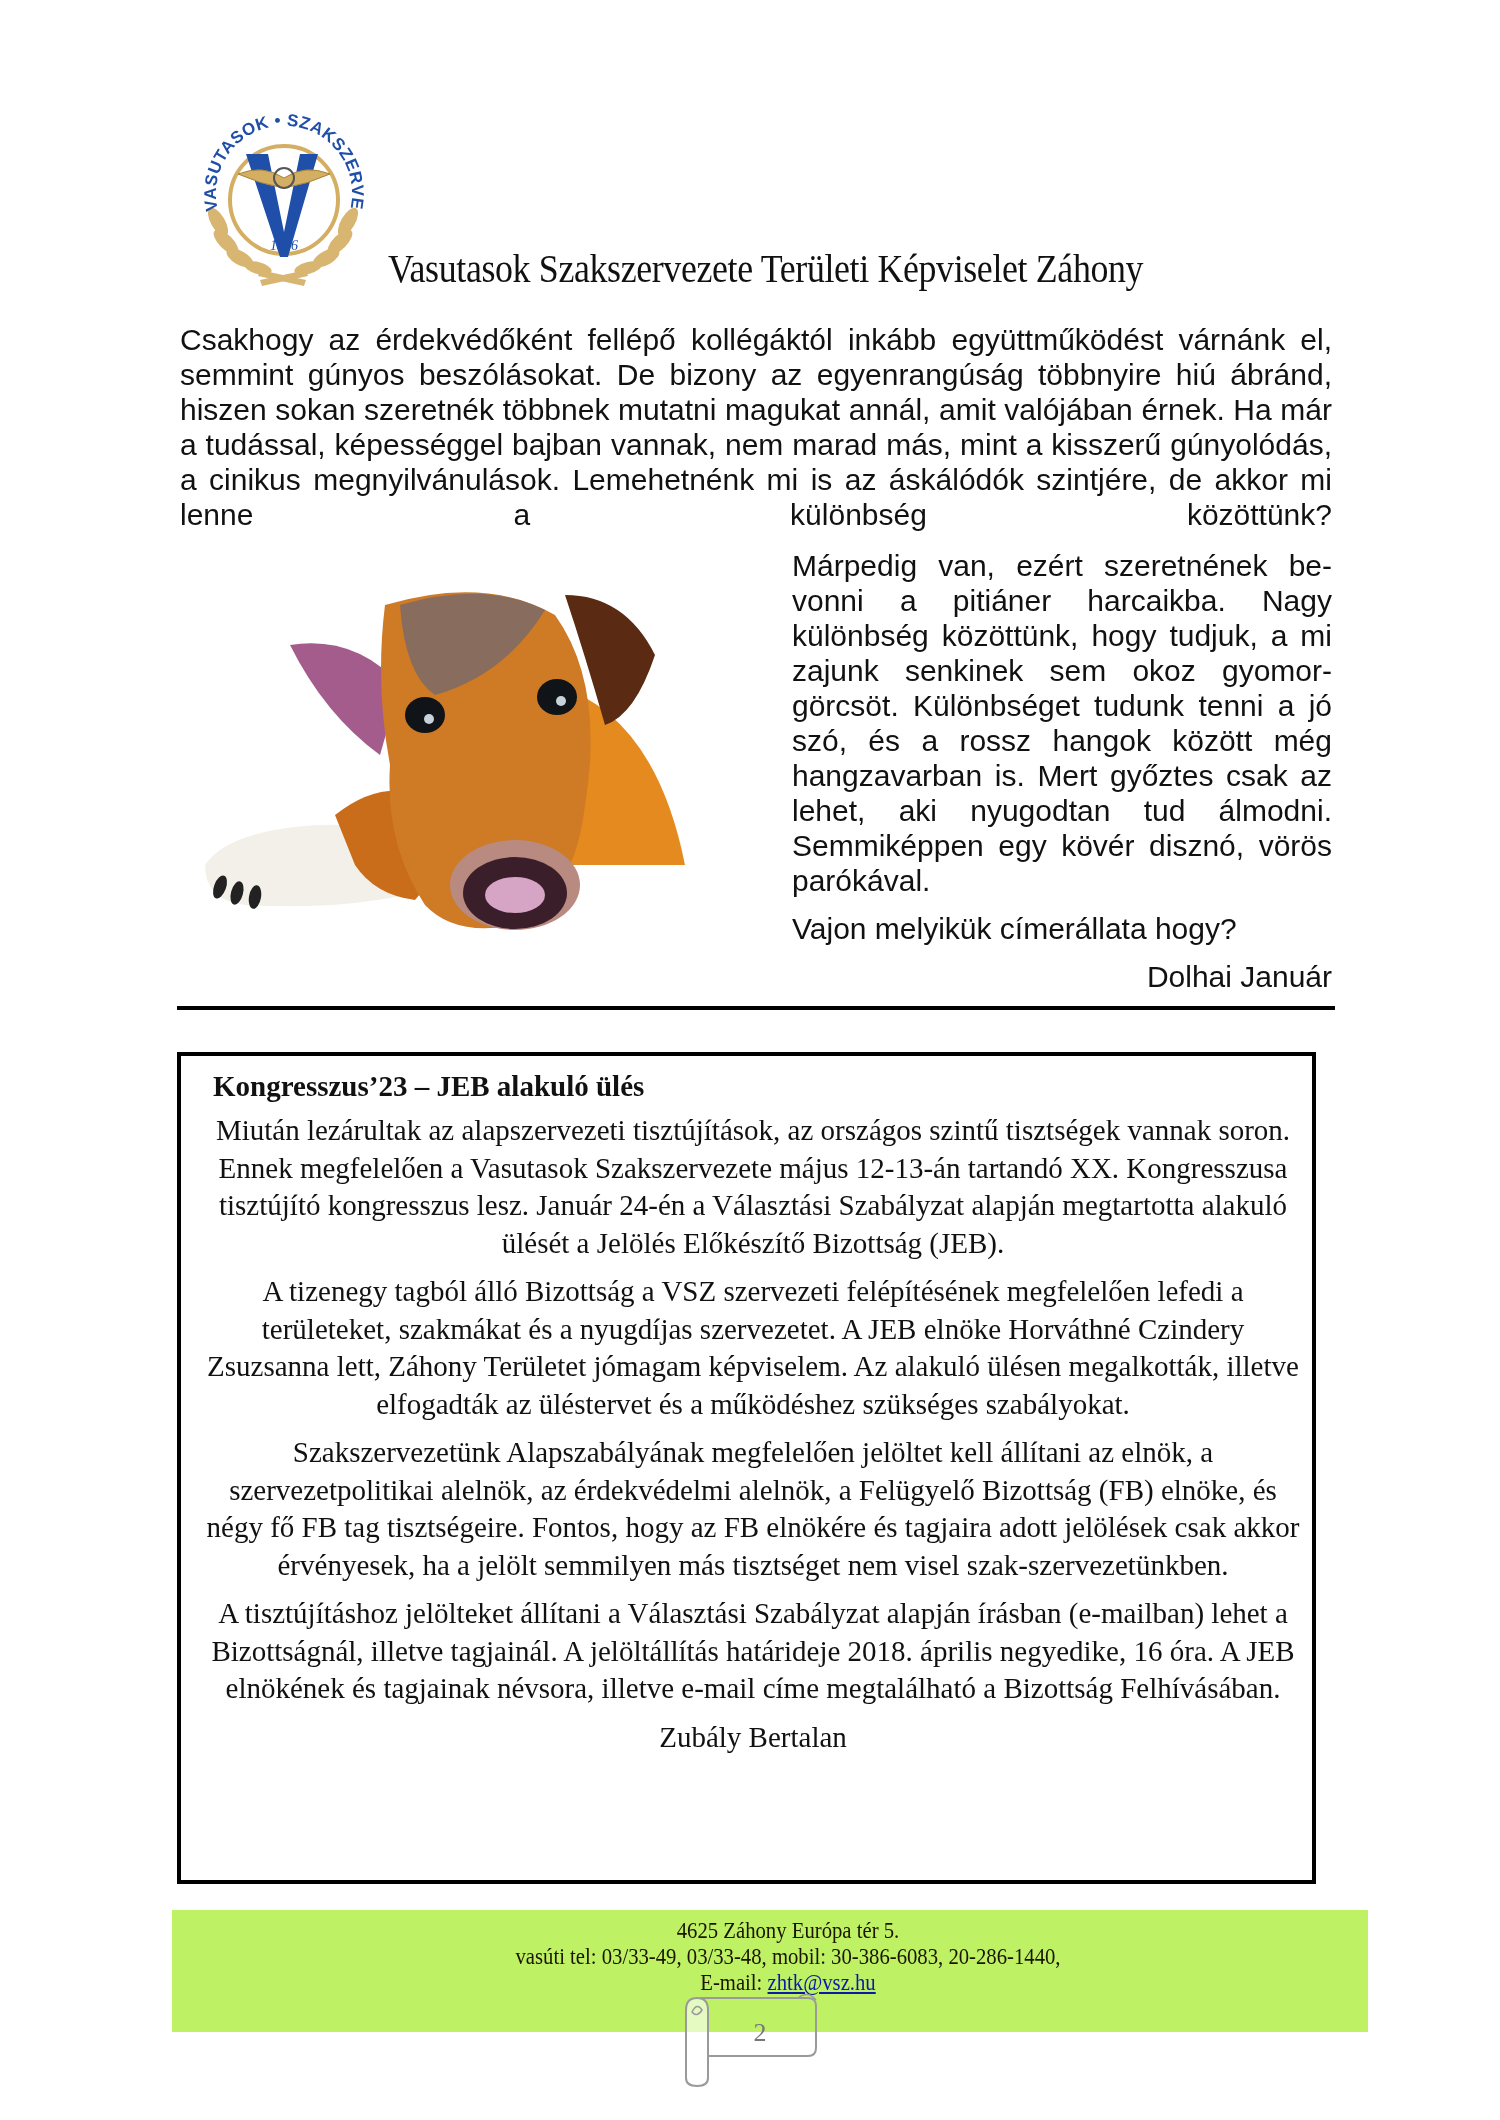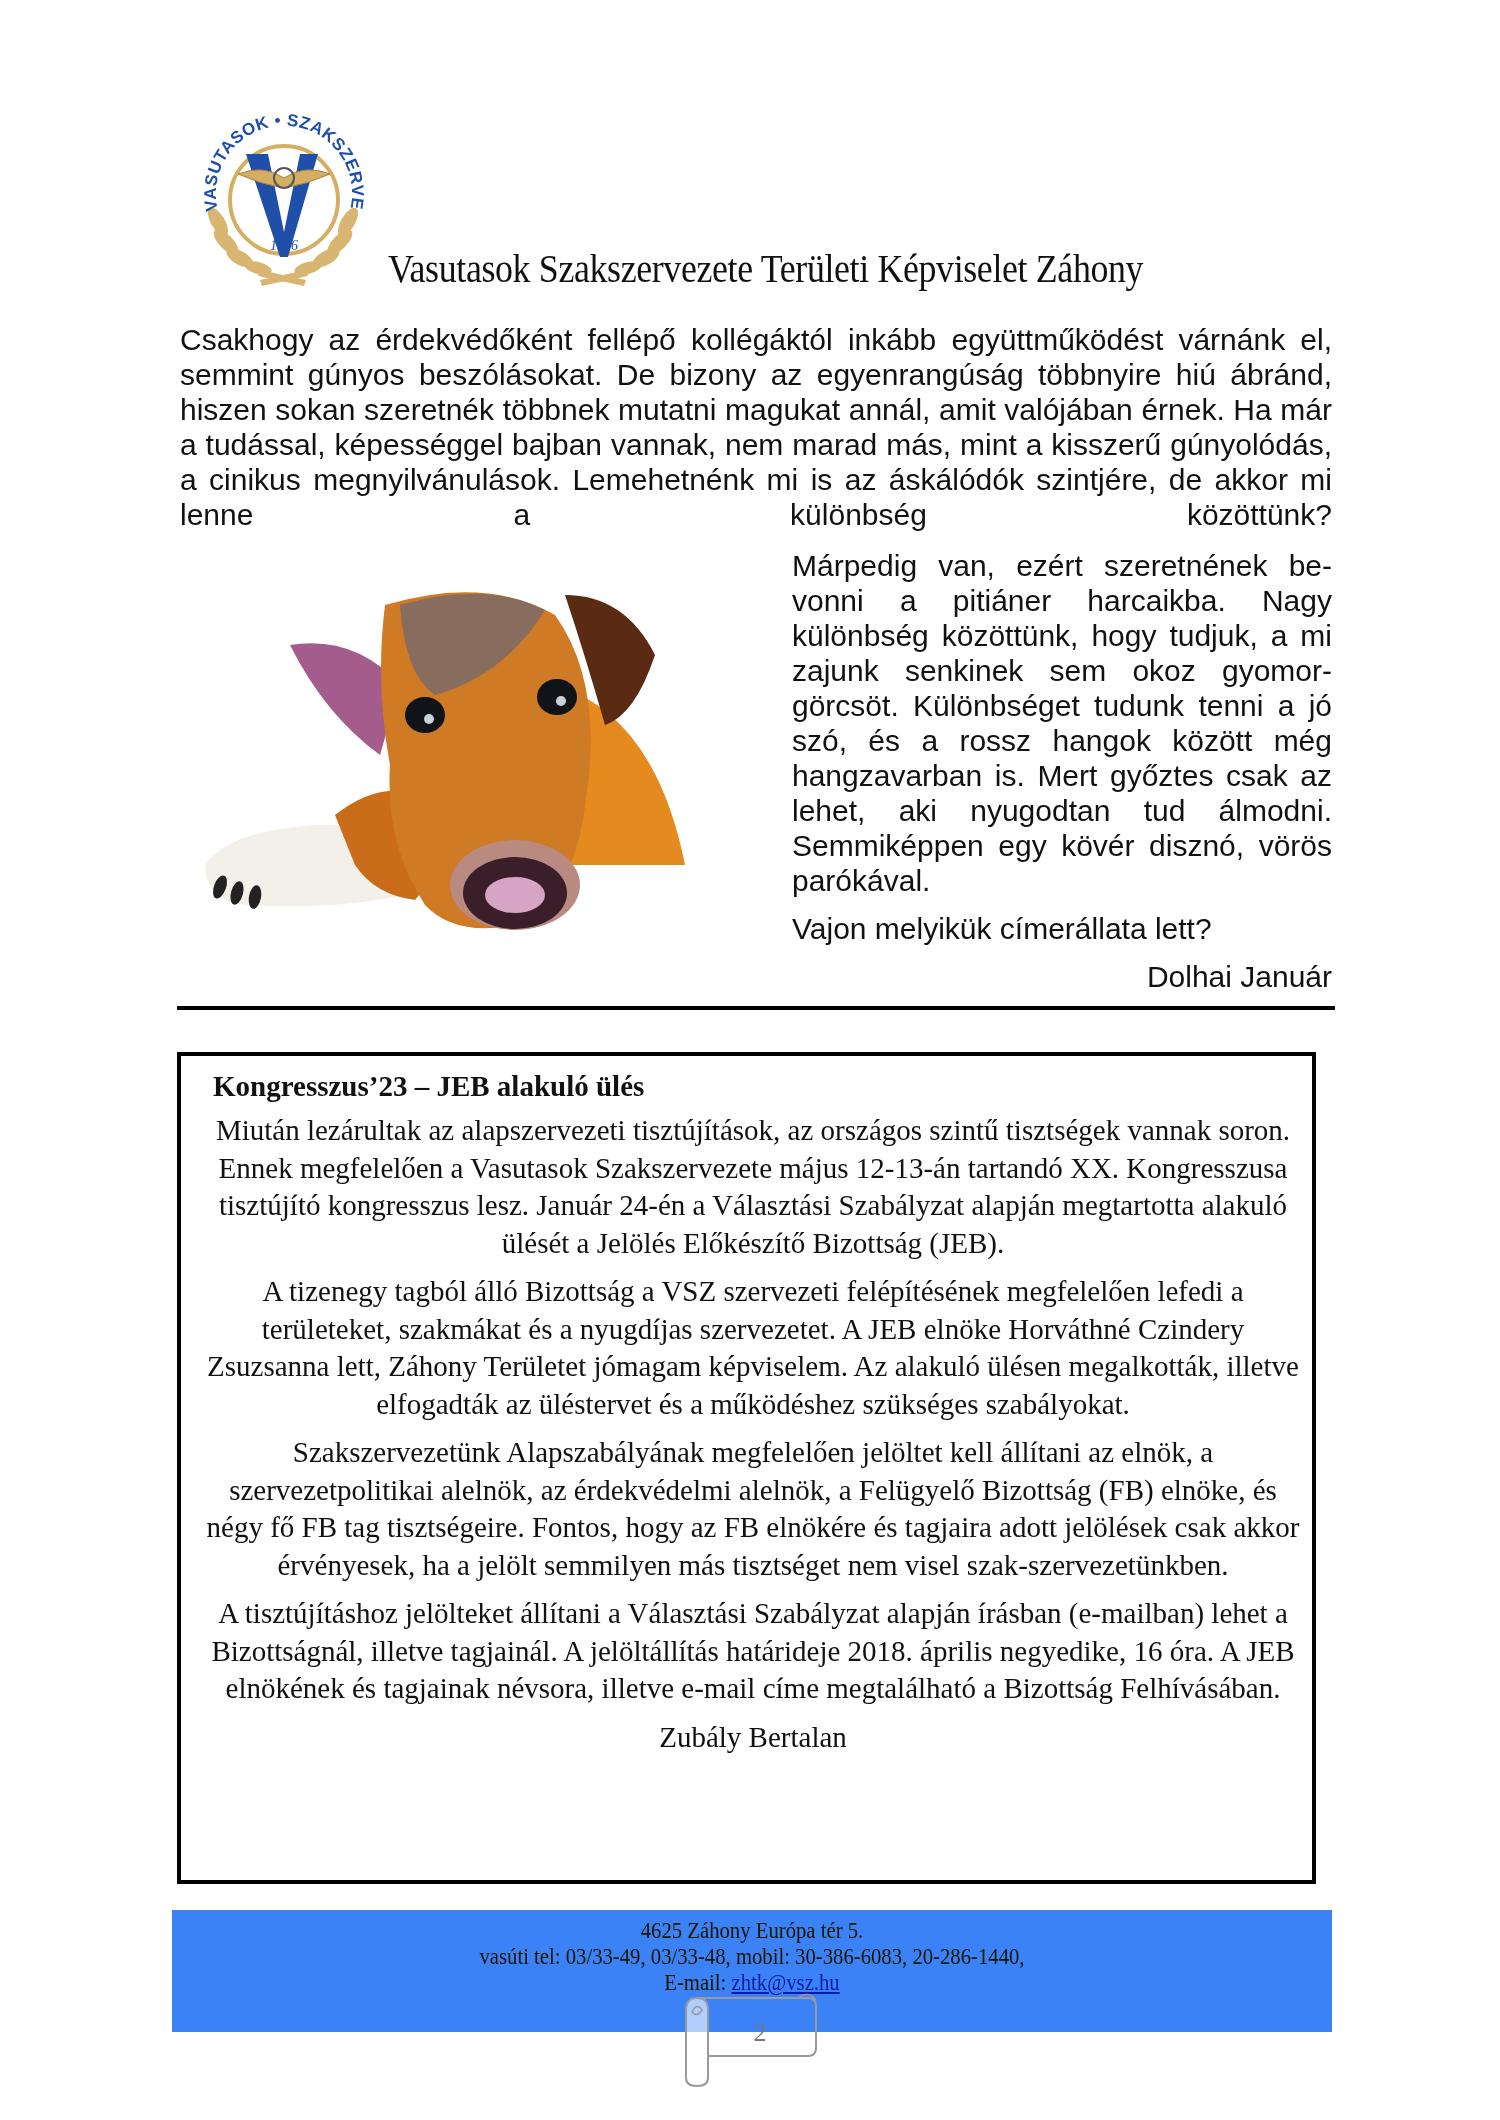--- a/index.html
+++ b/index.html
@@ -33,22 +33,22 @@
     border: 4px solid #000; box-sizing: content-box;
   }
   .serif { font-family: Liberation Serif, serif; font-size: 29px; line-height: 37.5px; text-align: justify; }
   #box-inner { position: absolute; left: 22px; top: 8px; width: 1100px; }
   #box-title { font-family: "Liberation Serif", serif; font-weight: bold; font-size: 29px; line-height: 44px; margin: 0 0 4px 10px; }
   #box-inner p.serif { margin: 0 0 11px 0; text-align: center; }
   #signature-2 { text-align: right; margin-top: 4px; }
 
   
   #footer-bar {
-    left: 172px; top: 1910px; width: 1160px; height: 122px; background: #3b82f6;
-    font-family: "Liberation Serif", serif; font-size: 23px; line-height: 26px; text-align: center; color: #1a1400;
+    left: 172px; top: 1910px; width: 1160px; height: 122px; background: #bef264;
+    font-family: "Liberation Serif", serif; font-size: 23px; line-height: 26px; text-align: center; color: #1a1400; padding-left: 36px;
   }
   #footer-bar .line { display: block; transform: scaleX(0.9); }
   #footer-inner { padding-top: 8px; }
   #email-link { color: #0a1aa8; text-decoration: underline; }
 
   #page-scroll { left: 680px; top: 1990px; width: 145px; height: 100px; }
   #page-number {
     left: 740px; top: 2018px; width: 40px; text-align: center;
     font-family: "Liberation Serif", serif; font-size: 26px; color: #777;
   }
@@ -115,21 +115,21 @@
     <circle cx="376" cy="136" r="5" fill="#c8d2da"></circle>
 
     <ellipse cx="330" cy="320" rx="65" ry="45" fill="#b98a80"></ellipse>
     <ellipse cx="330" cy="328" rx="52" ry="36" fill="#3a1f2b"></ellipse>
     <ellipse cx="330" cy="330" rx="30" ry="18" fill="#d6a4c4"></ellipse>
   </svg>
 </div>
 
 <div id="right-col" class="abs sans">
   <p>Márpedig van, ezért szeretnének be-vonni a pitiáner harcaikba. Nagy különbség közöttünk, hogy tudjuk, a mi zajunk senkinek sem okoz gyomor-görcsöt. Különbséget tudunk tenni a jó szó, és a rossz hangok között még hangzavarban is. Mert győztes csak az lehet, aki nyugodtan tud álmodni. Semmiképpen egy kövér disznó, vörös parókával.</p>
-  <p>Vajon melyikük címerállata lett?</p>
+  <p>Vajon melyikük címerállata hogy?</p>
   <p id="signature-1">Dolhai Január</p>
 </div>
 
 <div id="separator" class="abs"></div>
 
 <div id="article-box" class="abs">
   <div id="box-inner">
     <h2 id="box-title">Kongresszus’23 – JEB alakuló ülés</h2>
     <p class="serif">Miután lezárultak az alapszervezeti tisztújítások, az országos szintű tisztségek vannak soron. Ennek megfelelően a Vasutasok Szakszervezete május 12-13-án tartandó XX. Kongresszusa tisztújító kongresszus lesz. Január 24-én a Választási Szabályzat alapján megtartotta alakuló ülését a Jelölés Előkészítő Bizottság (JEB).</p>
     <p class="serif">A tizenegy tagból álló Bizottság a VSZ szervezeti felépítésének megfelelően lefedi a területeket, szakmákat és a nyugdíjas szervezetet. A JEB elnöke Horváthné Czindery Zsuzsanna lett, Záhony Területet jómagam képviselem. Az alakuló ülésen megalkották, illetve elfogadták az üléstervet és a működéshez szükséges szabályokat.</p>

